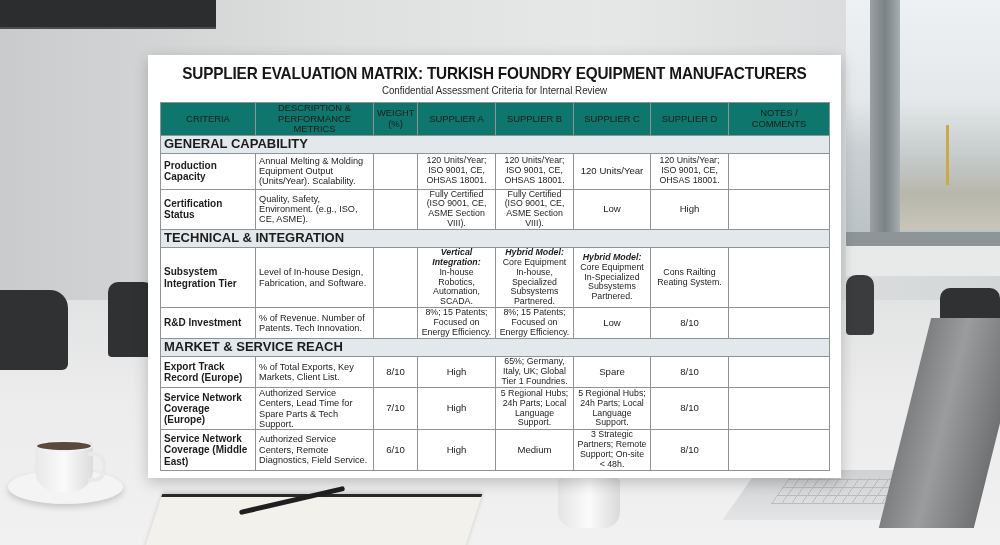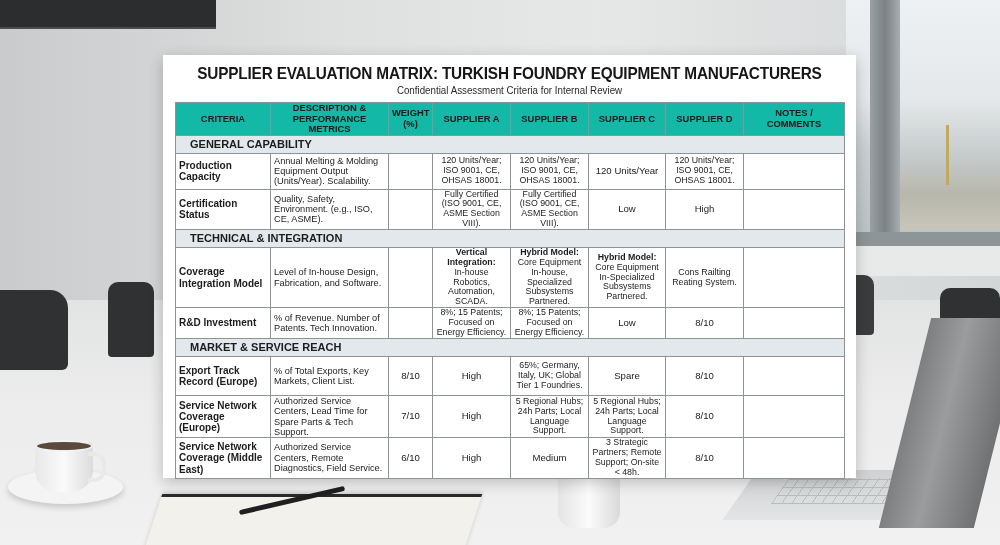--- a/index.html
+++ b/index.html
@@ -46,37 +46,37 @@
   .laptop-screen { position:absolute; left:905px; top:318px; width:95px; height:210px;
     background:linear-gradient(90deg,#7d7f81,#9a9c9e 40%,#6f7173); transform:skewX(-14deg); }
   .laptop-base { position:absolute; left:740px; top:470px; width:200px; height:50px;
     background:linear-gradient(180deg,#cfd1d3,#e2e4e5); transform:skewX(-35deg); }
   .keys { position:absolute; left:780px; top:478px; width:120px; height:26px;
     background:repeating-linear-gradient(90deg,#aab0b4 0 1px,transparent 1px 10px),
                repeating-linear-gradient(0deg,#aab0b4 0 1px,transparent 1px 8px);
     transform:skewX(-35deg); opacity:.7; }
 
   
-  .card { position:absolute; left:163px; top:55px; width:693px; height:423px;
+  .card { position:absolute; left:148px; top:55px; width:693px; height:423px;
     background:#ffffff; box-shadow:0 4px 14px rgba(0,0,0,.22); }
   .title { position:absolute; left:0; top:9px; width:100%; text-align:center;
     font-weight:bold; font-size:16.5px; color:#161616; letter-spacing:-0.2px; transform:scaleX(0.93); }
   .subtitle { position:absolute; left:0; top:29px; width:100%; text-align:center;
     font-size:10.5px; color:#2a2a2a; transform:scaleX(0.93); }
 
   table.matrix { position:absolute; left:12px; top:47px; width:669px; border-collapse:collapse;
     table-layout:fixed; font-size:9.2px; color:#1c1c1c; line-height:1.12; }
   table.matrix td, table.matrix th { border:1px solid #8e9396; padding:0 3px; vertical-align:middle; overflow:hidden; }
-  table.matrix th { background:#14b8a6; font-weight:bold; text-align:center; height:25px; font-size:9.4px; }
-  tr.section td { background:#e2e8eb; font-weight:bold; font-size:11px; height:17px; padding-left:14px; }
+  table.matrix th { background:#0f766e; font-weight:normal; text-align:center; height:25px; font-size:9.4px; }
+  tr.section td { background:#e2e8eb; font-weight:bold; font-size:13px; height:17px; padding-left:3px; }
   td.crit { font-weight:bold; font-size:10px; }
   td.desc { text-align:left; }
   td.c { text-align:center; font-size:8.8px; }
   td.big { font-size:9.6px; }
-  b.lead { font-weight:bold; }
+  b.lead { font-weight:bold;font-style:italic; }
 </style>
 </head>
 <body>
 
 <div class="wall"></div>
 <div class="tv"></div>
 <div class="window"></div>
 <div class="window-city"></div>
 <div class="crane"></div>
 <div class="window-frame-l"></div>
@@ -148,21 +148,21 @@
         <td class="c">Fully Certified (ISO 9001, CE, ASME Section VIII).</td>
         <td class="c big">Low</td>
         <td class="c big">High</td>
         <td class="c"></td>
       </tr>
 
       <tr class="section">
         <td colspan="8">TECHNICAL &amp; INTEGRATION</td>
       </tr>
       <tr style="height:55px">
-        <td class="crit">Coverage Integration Model</td>
+        <td class="crit">Subsystem Integration Tier</td>
         <td class="desc">Level of In-house Design, Fabrication, and Software.</td>
         <td class="c big"></td>
         <td class="c">
           <b class="lead">Vertical Integration:</b><br>
           <span>In-house Robotics, Automation, SCADA.</span>
         </td>
         <td class="c">
           <b class="lead">Hybrid Model:</b>
           <span>Core Equipment In-house, Specialized Subsystems Partnered.</span>
         </td>
@@ -180,21 +180,21 @@
         <td class="c">8%; 15 Patents; Focused on Energy Efficiency.</td>
         <td class="c">8%; 15 Patents; Focused on Energy Efficiency.</td>
         <td class="c big">Low</td>
         <td class="c big">8/10</td>
         <td class="c"></td>
       </tr>
 
       <tr class="section">
         <td colspan="8">MARKET &amp; SERVICE REACH</td>
       </tr>
-      <tr style="height:39px">
+      <tr style="height:31px">
         <td class="crit">Export Track Record (Europe)</td>
         <td class="desc">% of Total Exports, Key Markets, Client List.</td>
         <td class="c big">8/10</td>
         <td class="c big">High</td>
         <td class="c">65%; Germany, Italy, UK; Global Tier 1 Foundries.</td>
         <td class="c big">Spare</td>
         <td class="c big">8/10</td>
         <td class="c"></td>
       </tr>
       <tr style="height:36px">

